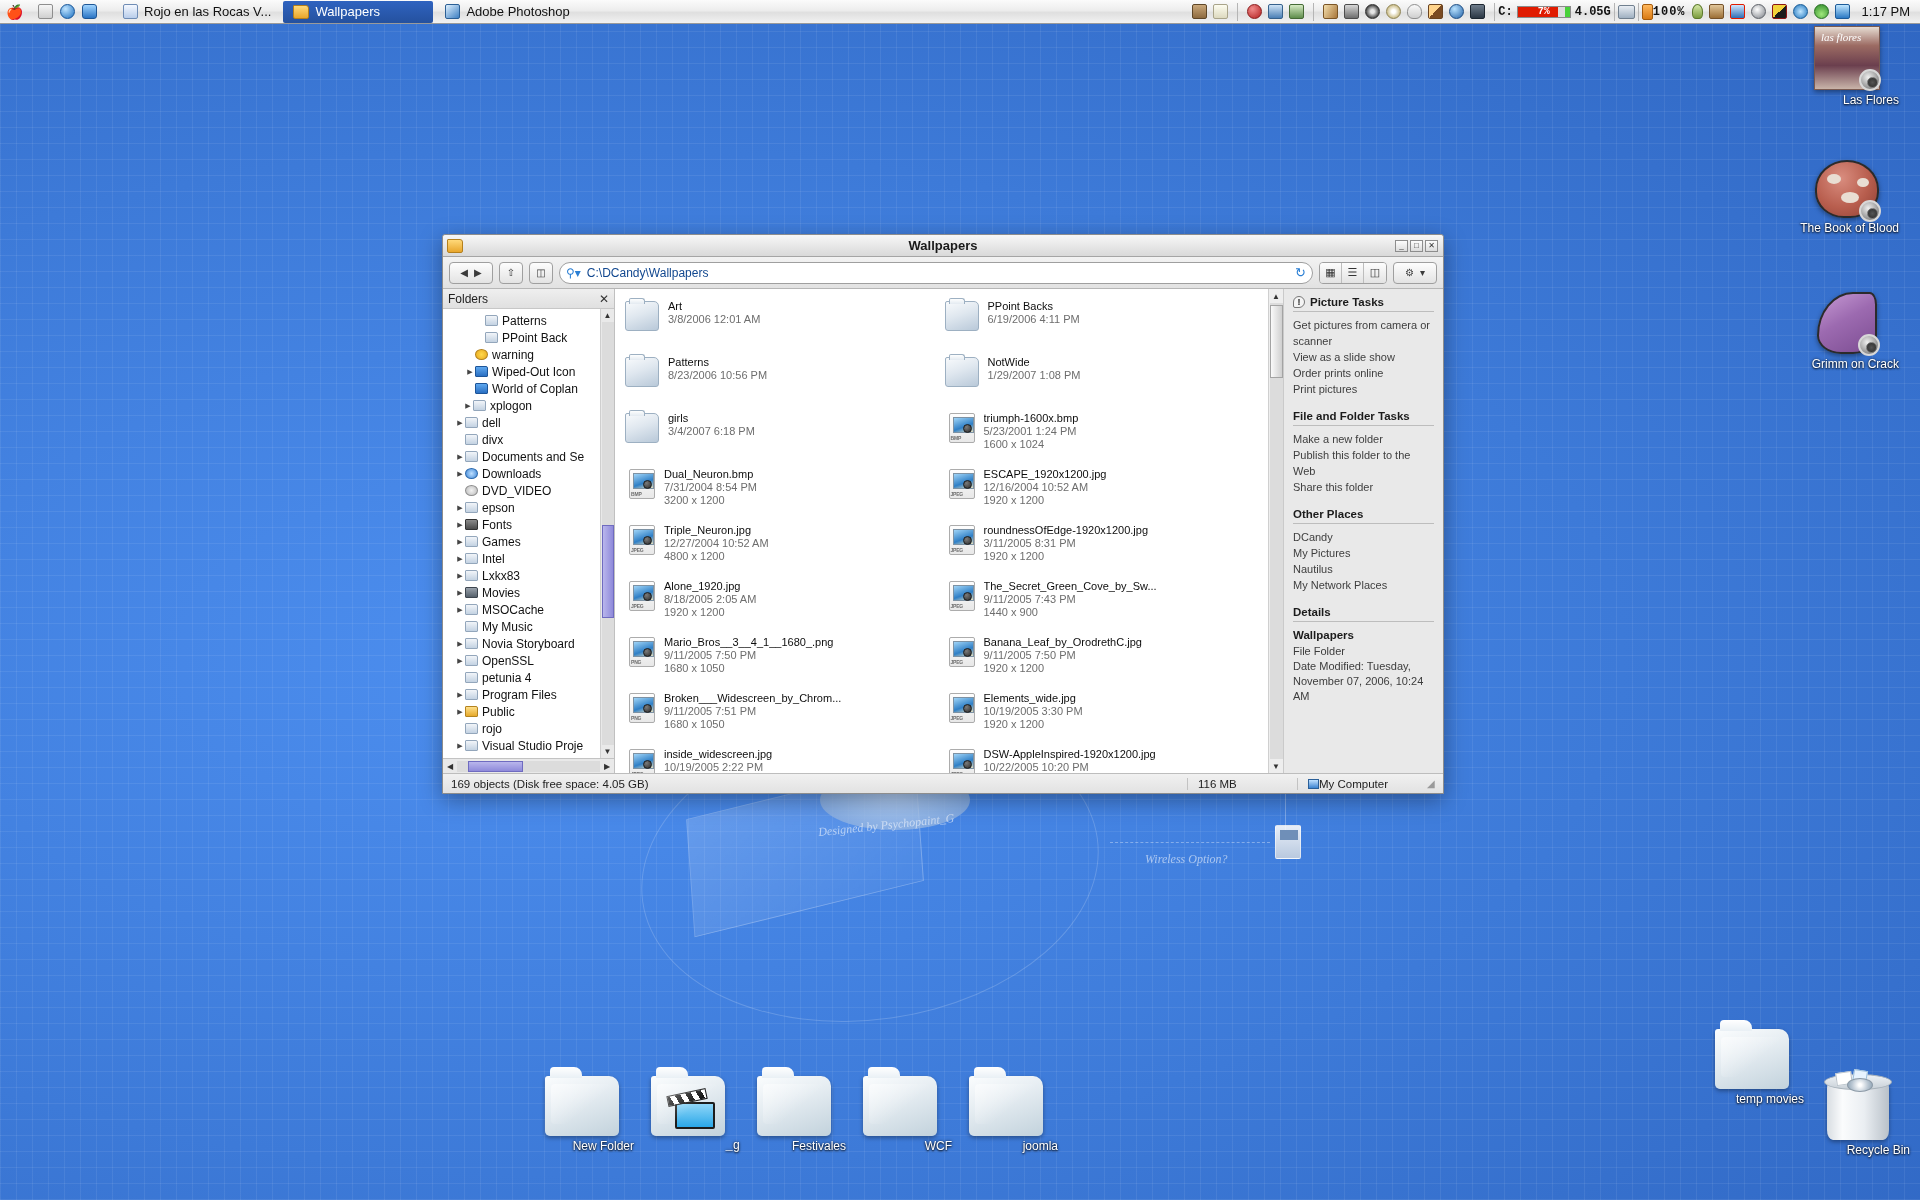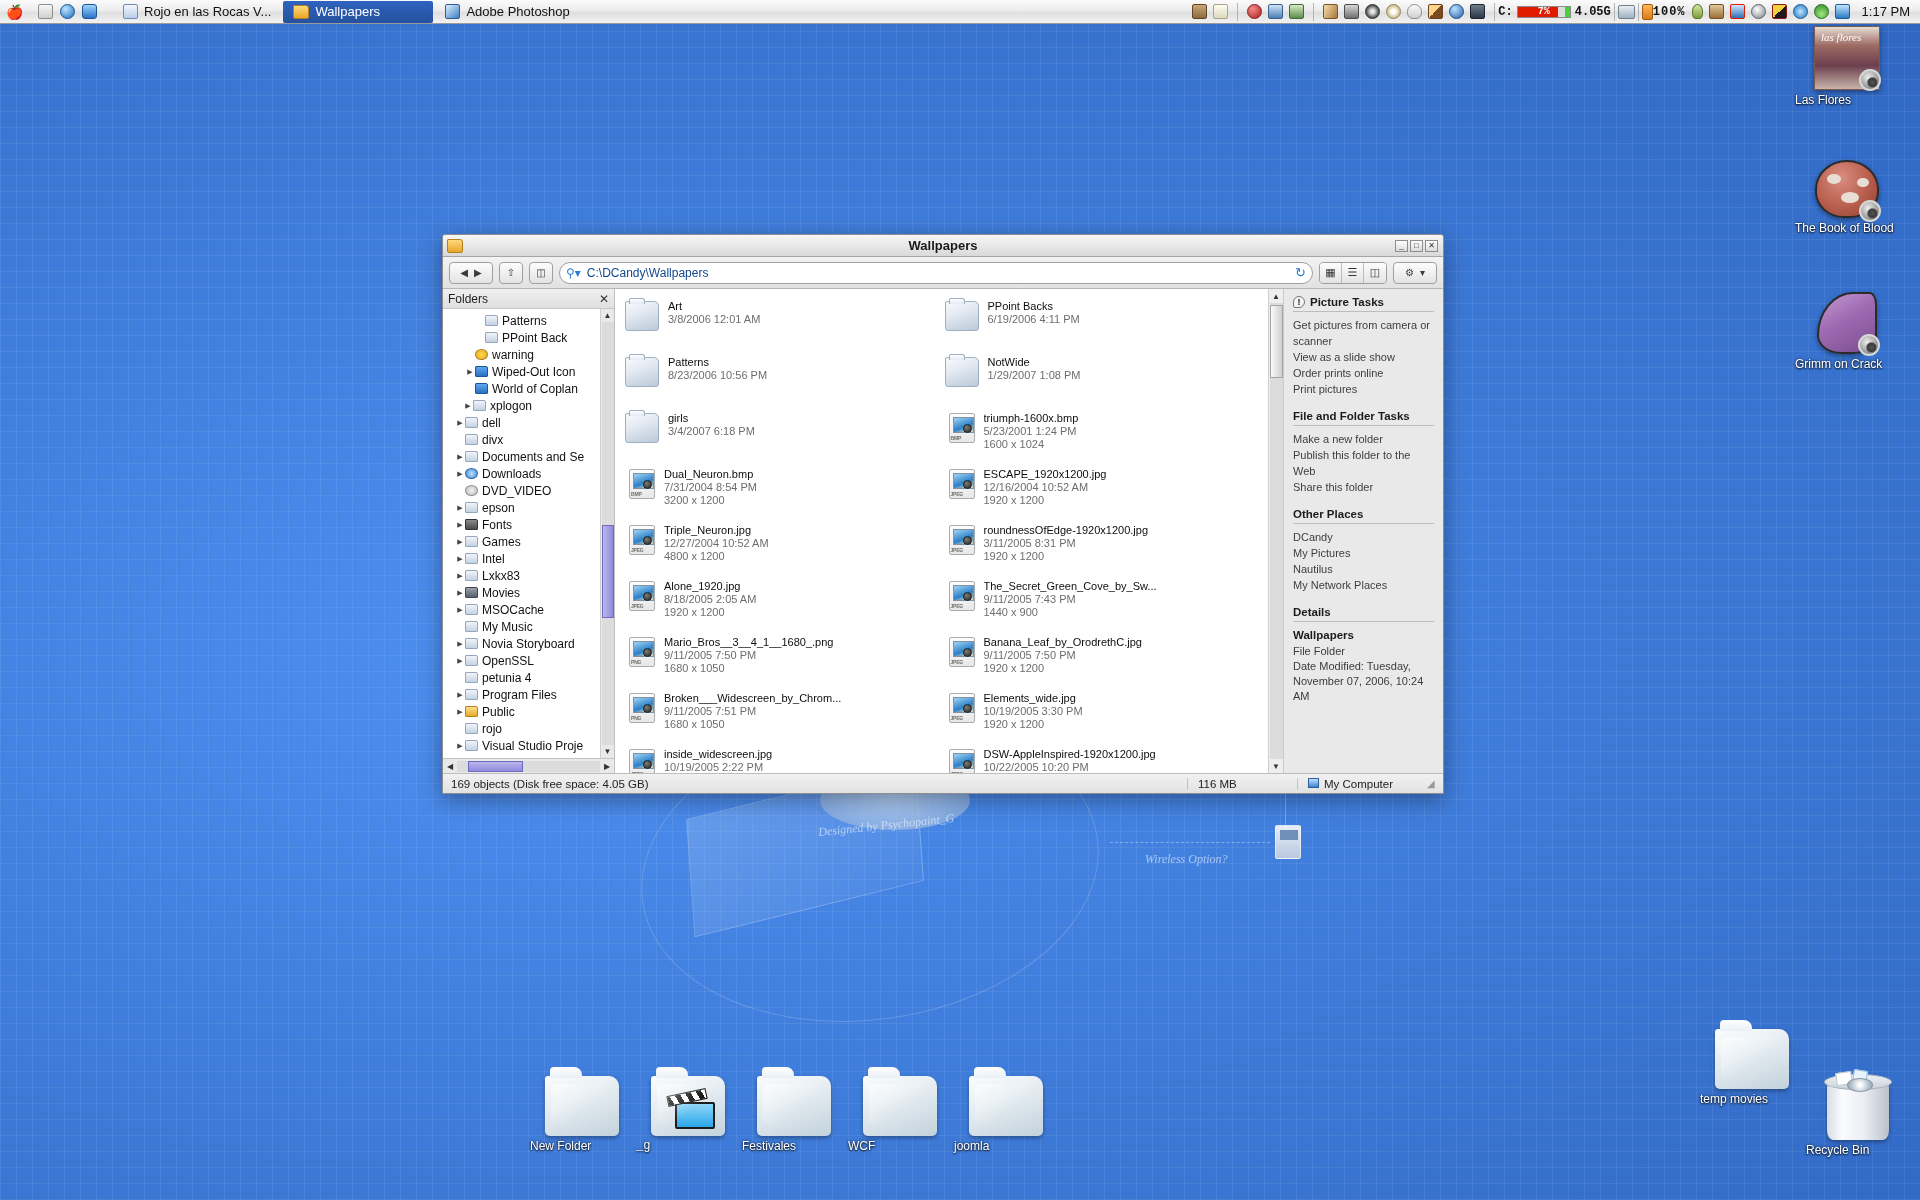--- a/index.html
+++ b/index.html
@@ -258,27 +258,27 @@
   .tp-det { font-size:11px; color:#3c3c3c; line-height:15px; }
 
   
   .statusbar {
     height:20px; background:linear-gradient(180deg,#f1f1f1,#e2e2e2);
     border-top:1px solid #bdbdbd; display:flex; align-items:center;
     font-size:11.5px; color:#222;
   }
   .sb-1 { flex:1; padding-left:8px; }
   .sb-2 { width:110px; border-left:1px solid #c3c3c3; padding-left:10px; }
-  .sb-3 { width:130px; border-left:1px solid #c3c3c3; padding-left:10px; display:flex; align-items:flex-start; gap:5px;}
+  .sb-3 { width:130px; border-left:1px solid #c3c3c3; padding-left:10px; display:flex; align-items:center; }
   .pcico{ width:11px; height:10px; background:linear-gradient(180deg,#bfe0ff,#3c83d0); border:1px solid #2a5f98;}
   .grip { width:12px; margin-right:4px; color:#9a9a9a; font-size:10px; }
 
   
   .dicon {
-    position:absolute; width:104px; text-align:left; z-index:10;
+    position:absolute; width:104px; text-align:right; z-index:10;
   }
   .dicon .lbl {
     color:#fff; font-size:12px; margin-top:3px;
     text-shadow:0 1px 2px rgba(0,0,0,.85), 0 0 3px rgba(0,0,0,.7);
     line-height:14px;
   }
   .bigfolder {
     width:74px; height:60px; margin:0 auto; position:relative;
     background:linear-gradient(160deg,#fbfdfe 0%,#e6edf2 40%,#c2d2dc 100%);
     border-radius:3px 10px 5px 5px;

